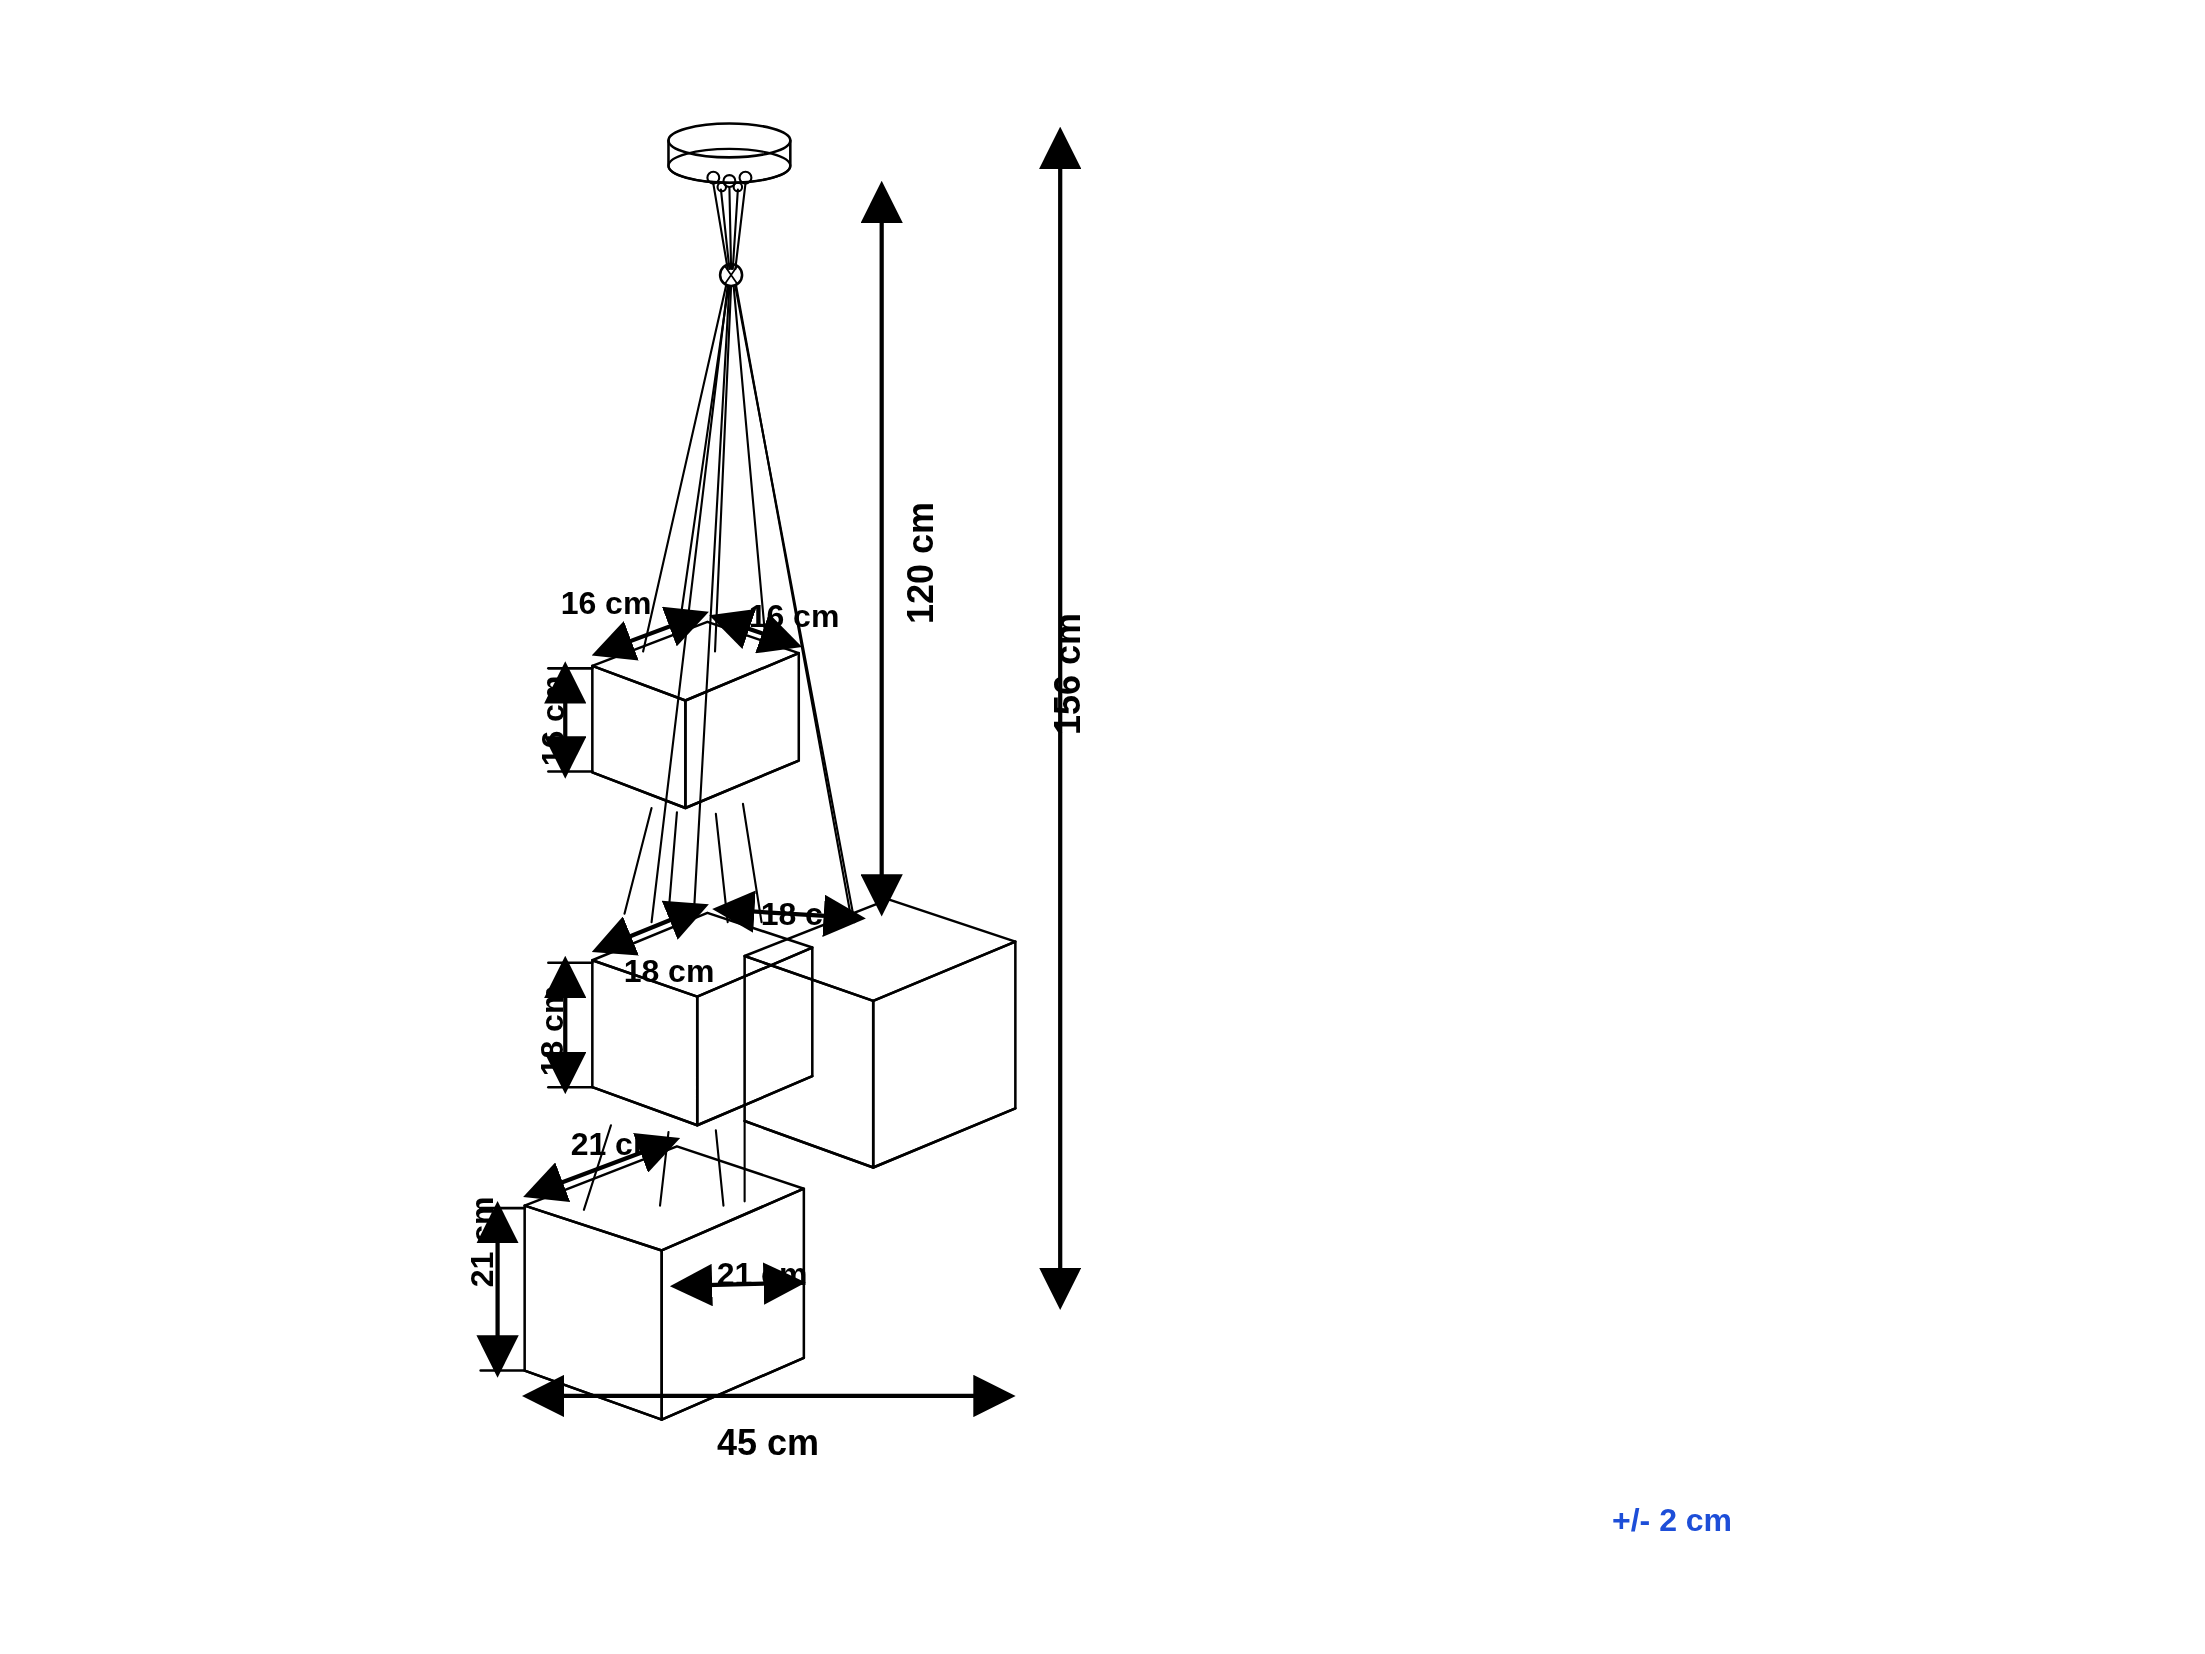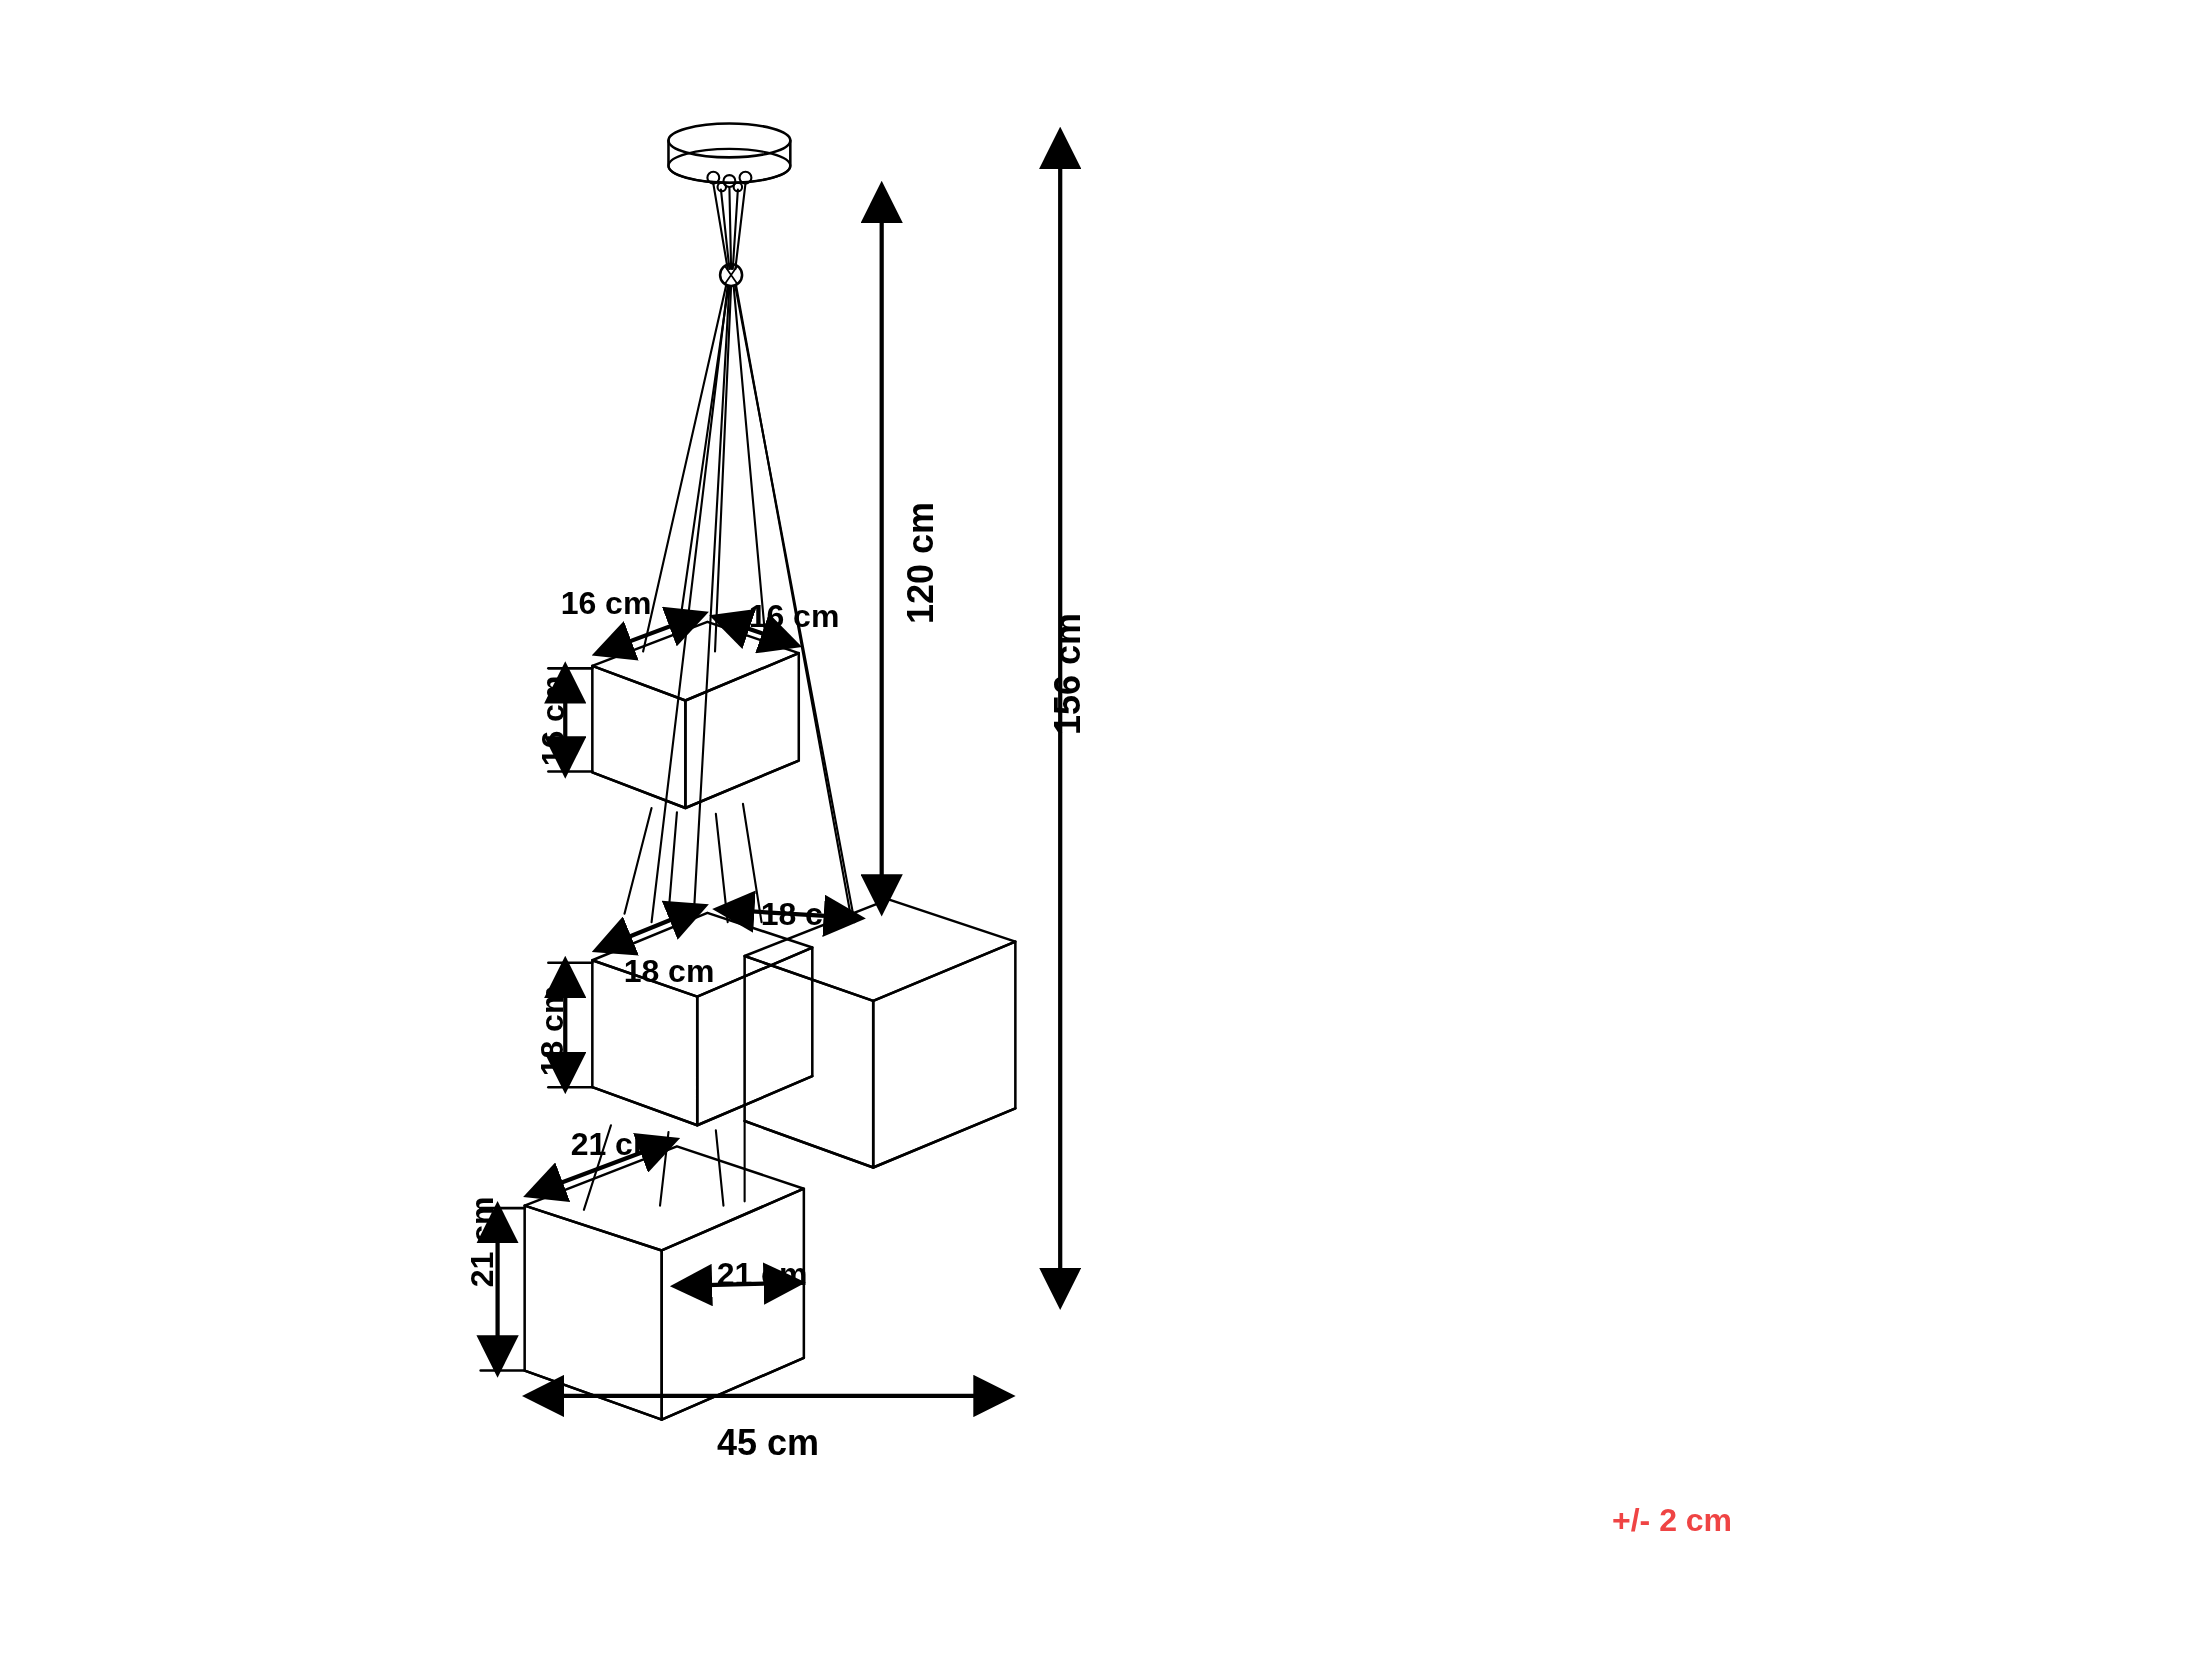--- a/index.html
+++ b/index.html
@@ -34,21 +34,21 @@
     white-space: nowrap;
     line-height: 1;
   }
   .vert {
     transform-origin: center center;
   }
   .tolerance {
     position: absolute;
     font-family: "Liberation Sans", sans-serif;
     font-weight: bold;
-    color: #ef4444;
+    color: #1d4ed8;
     font-size: 32px;
     white-space: nowrap;
   }
 </style>
 </head>
 <body>
 
 <div id="stage">
 
   <svg id="drawing" viewBox="0 0 2606 1955">

